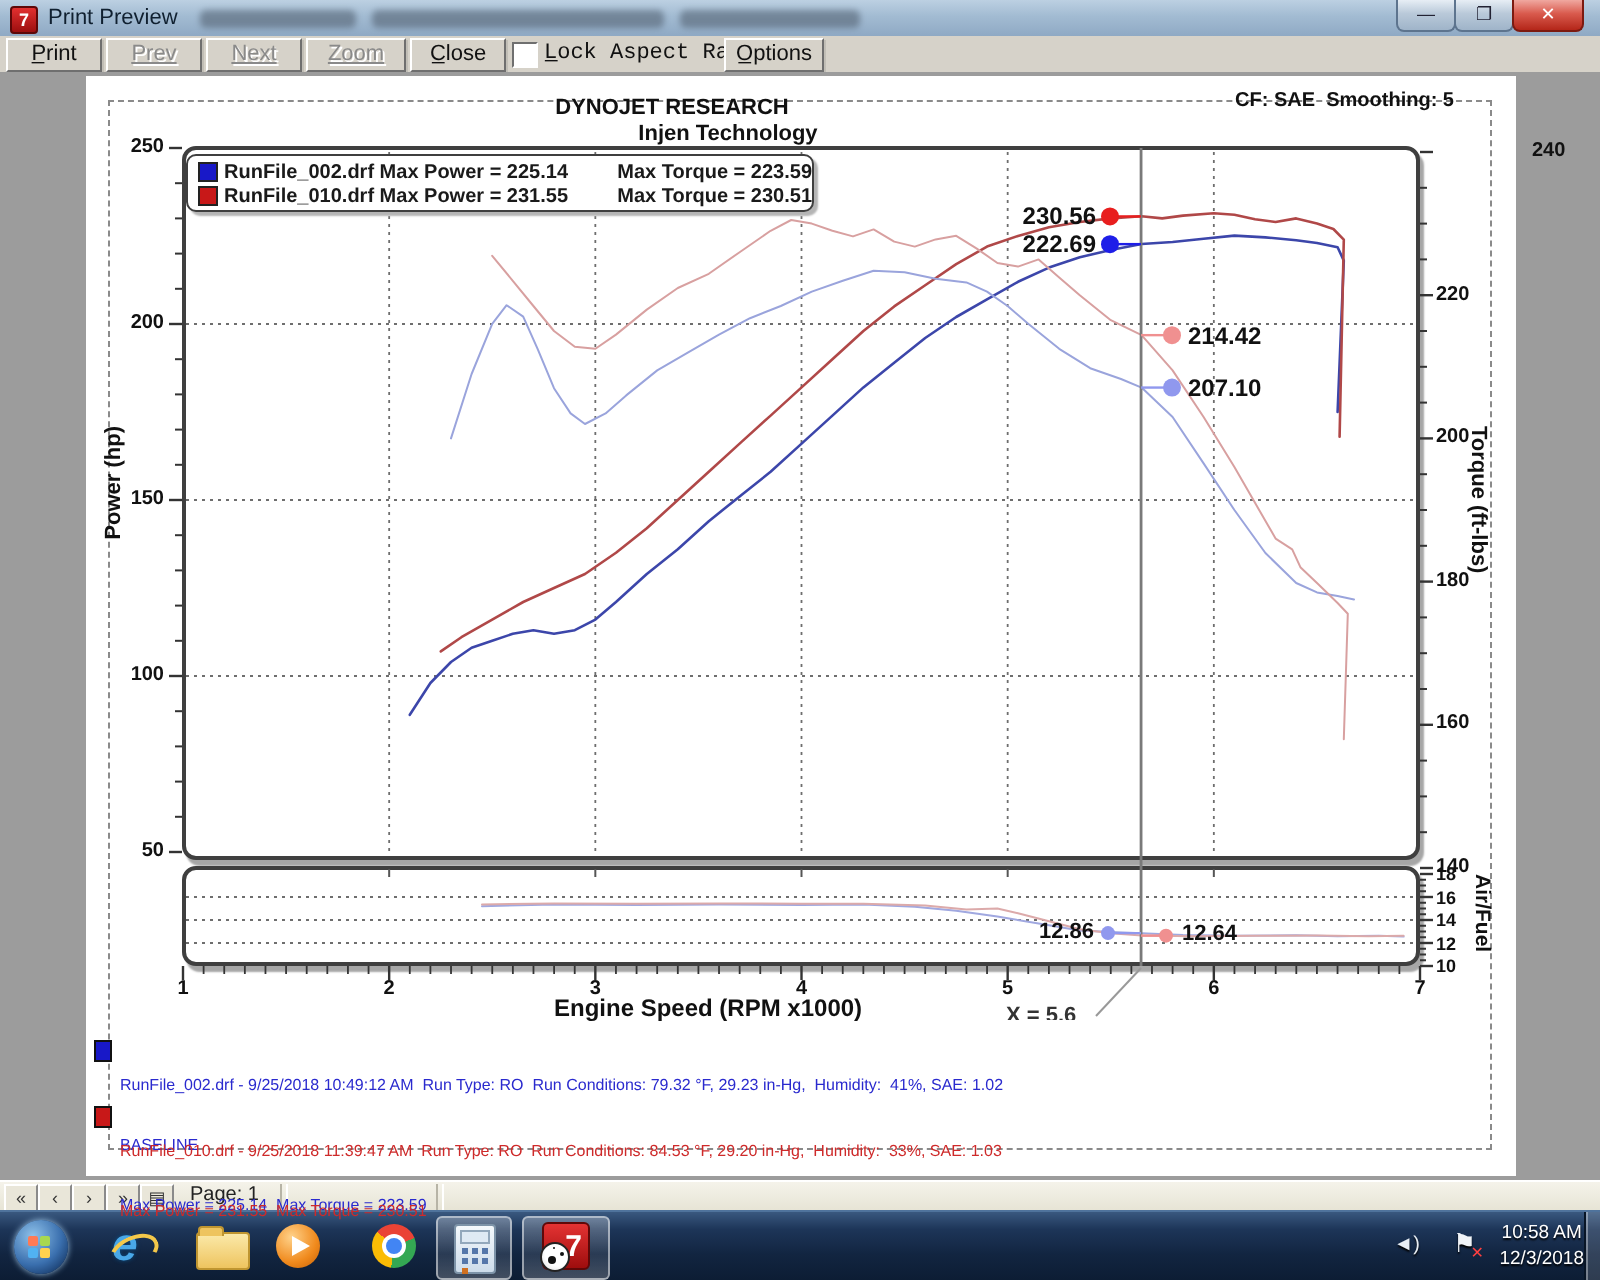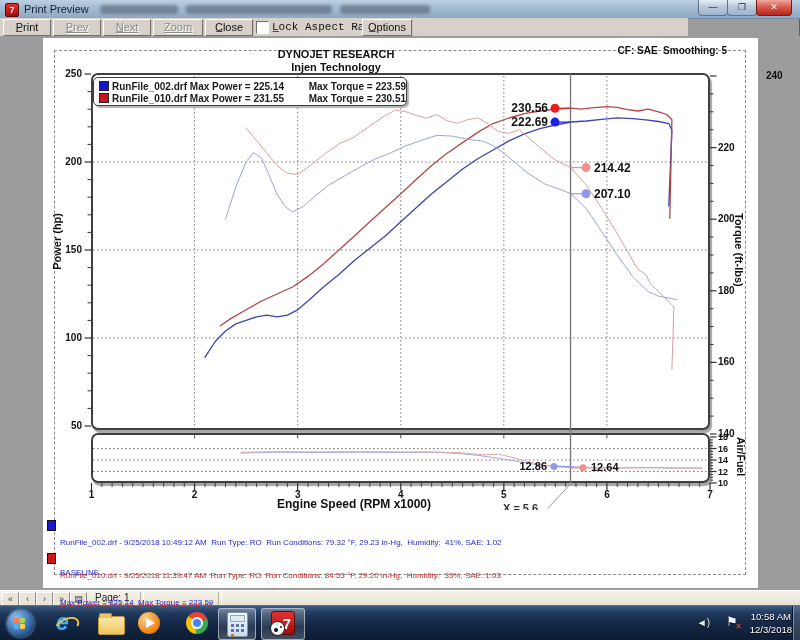--- a/index.html
+++ b/index.html
@@ -11,21 +11,21 @@
   .titlebar{position:absolute;left:0;top:0;width:800px;height:18px;
     background:linear-gradient(#bcd0e2,#a2bbd2 45%,#8fa9c4);border-bottom:1px solid #6d8aa8;}
   .app-icon{position:absolute;left:5px;top:3px;width:12px;height:12px;background:linear-gradient(#e23030,#9c0f0f);
     border:1px solid #5d0808;border-radius:2px;color:#fff;font-size:9px;font-weight:bold;text-align:center;line-height:12px;}
   .title-text{position:absolute;left:24px;top:3px;font-size:11px;color:#102030;}
   .smudge{position:absolute;top:5px;height:9px;background:#4d5b6b;opacity:.55;filter:blur(1.5px);border-radius:3px;}
   .winbtn{position:absolute;top:0;height:15px;border:1px solid #5d748e;border-top:none;border-radius:0 0 4px 4px;
     background:linear-gradient(#e7eef5,#b9c9d9 45%,#9fb4c9);color:#223;font-size:9px;text-align:center;line-height:14px;}
   .winbtn.close{background:linear-gradient(#f0a8a0,#d95b4e 45%,#b42619);color:#fff;border-color:#7c1a10;}
   
-  .toolbar{position:absolute;left:0;top:18px;width:688px;height:18px;background:#d6d2c9;border-bottom:1px solid #8c8c8c;}
+  .toolbar{position:absolute;left:0;top:18px;width:800px;height:18px;background:#d6d2c9;border-bottom:1px solid #8c8c8c;}
   .tbtn{position:absolute;top:1px;height:15px;background:#d6d2c9;border:1px solid;border-color:#fff #6f6f6f #6f6f6f #fff;
     font-size:11px;text-align:center;line-height:14px;color:#111;box-shadow:1px 1px 0 #3f3f3f22;}
   .tbtn.disabled{color:#8a8a8a;text-shadow:1px 1px 0 #fff;text-decoration:underline;}
   .chk{position:absolute;width:11px;height:11px;background:#fff;border:1px solid;border-color:#6f6f6f #fff #fff #6f6f6f;top:3px;}
   .chk-label{position:absolute;top:3px;font-size:11px;color:#111;font-family:Liberation Mono, monospace;}
   
   .preview{position:absolute;left:0;top:36px;width:800px;height:554px;background:#9c9c9c;}
   .page{position:absolute;left:43px;top:2px;width:715px;height:550px;background:#fff;}
   .margin-rect{position:absolute;left:11px;top:12px;width:690px;height:523px;border:1px dashed #8a8a8a;z-index:1;}
   .panel{position:absolute;background:#fff;border:2px solid #3f3f3f;border-radius:7px;
@@ -112,21 +112,21 @@
     <div class="tbtn" style="left:205px;width:46px;">C̲lose</div>
     <div class="chk" style="left:256px;"></div>
     <span class="chk-label" style="left:272px;">L̲ock Aspect Ratio</span>
     <div class="tbtn" style="left:362px;width:48px;">O̲ptions</div>
   </div>
 
   <div class="preview">
     <div class="page">
       <div class="margin-rect"></div>
       <div class="hdr" style="top:10px;">DYNOJET RESEARCH</div>
-      <div class="hdr" style="top:23px;">Injen Technology</div>
+      <div class="hdr" style="top:23px;padding-left:28px;">Injen Technology</div>
       <div class="corr" style="right:31px;top:7px;">CF: SAE  Smoothing: 5</div>
 
       <div class="panel" style="left:48px;top:35px;width:615px;height:353px;"></div>
       <div class="panel" style="left:48px;top:395px;width:615px;height:46px;"></div>
 
       <div class="legend">
         <div class="legend-row">
           <span class="legend-chip" style="background:#1818c8;"></span>
           <span style="width:222px;">RunFile_002.drf Max Power = 225.14</span>
           <span>Max Torque = 223.59</span>

